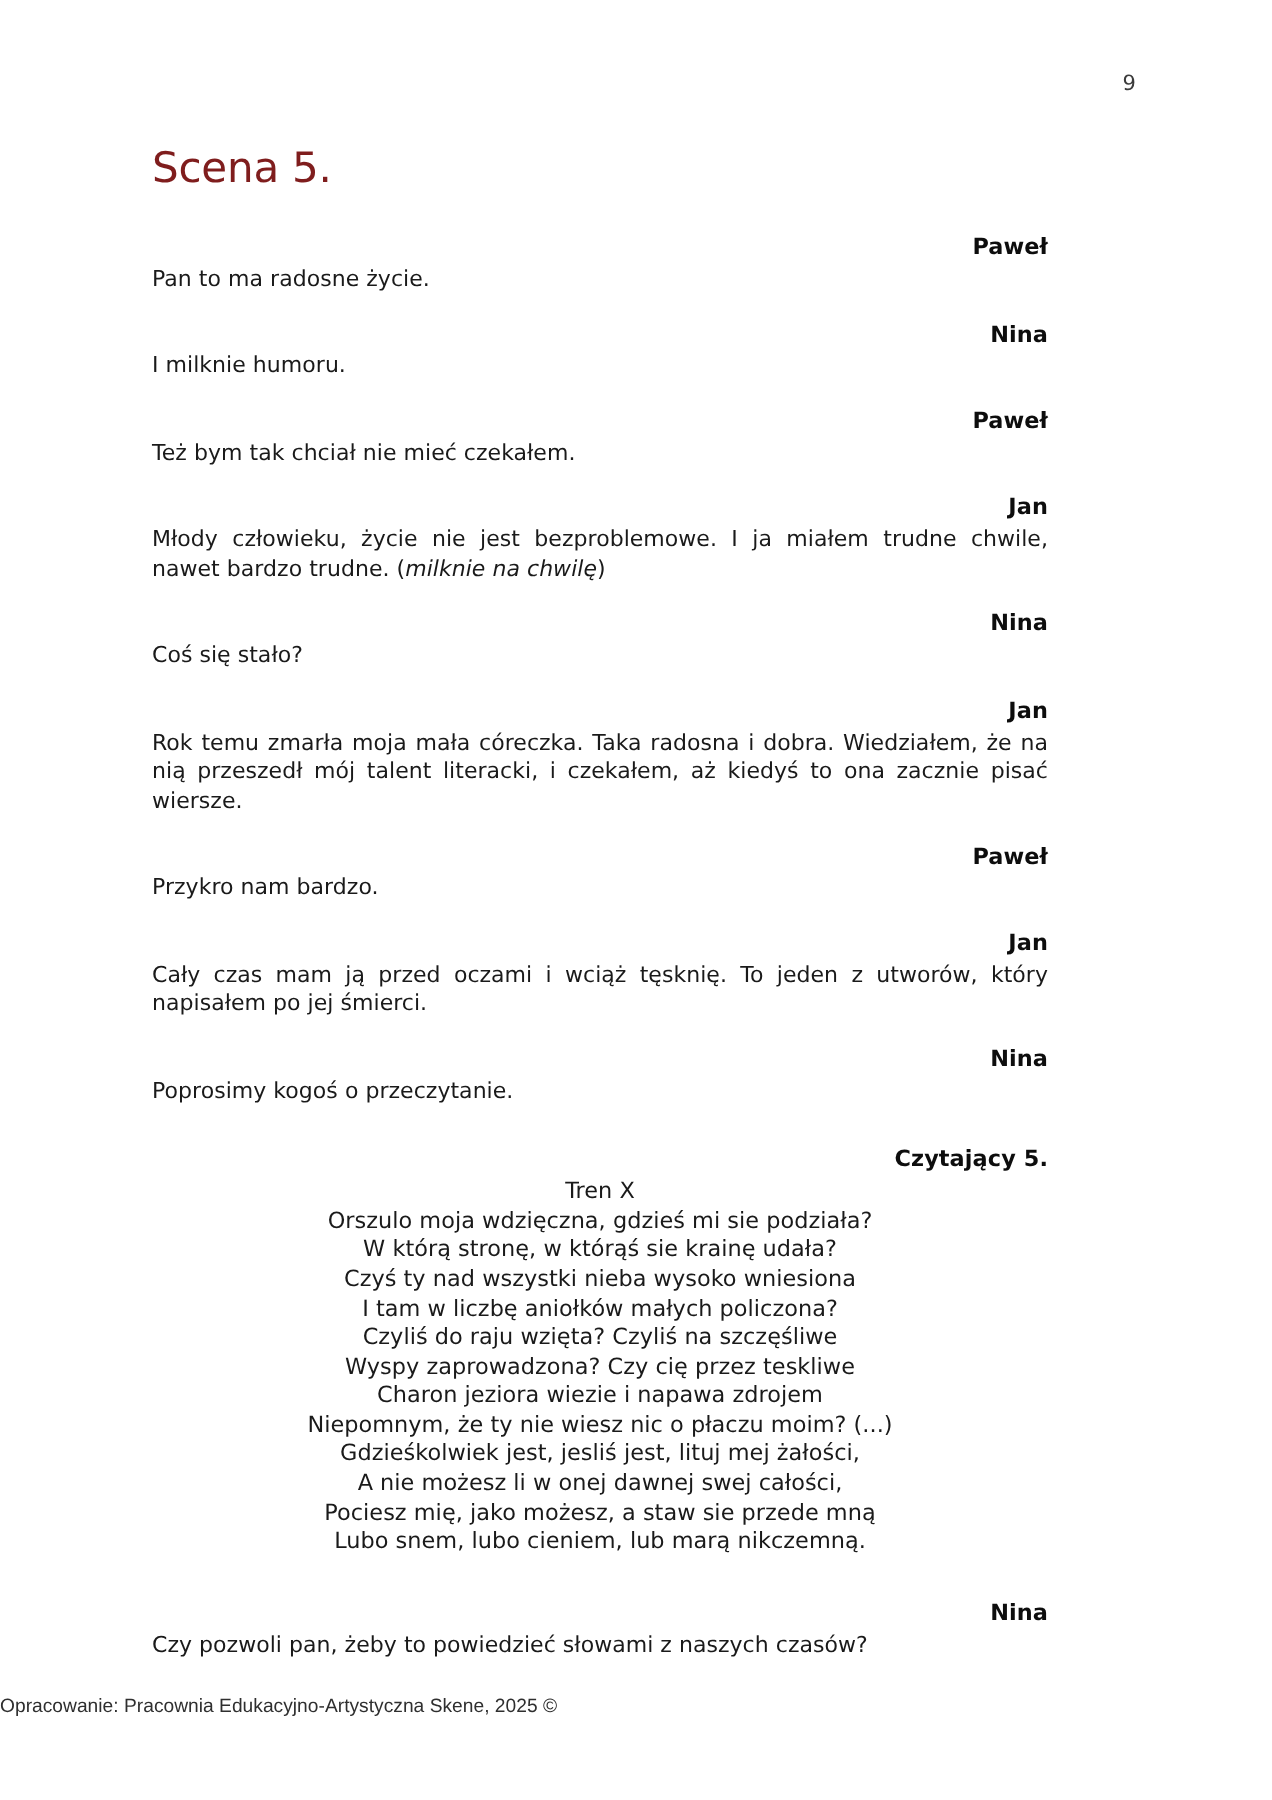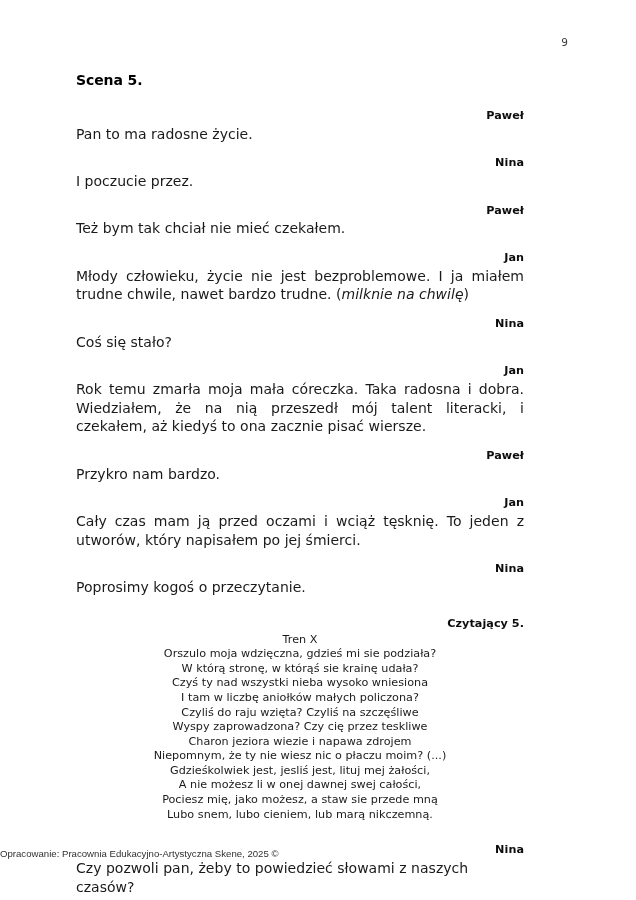--- a/index.html
+++ b/index.html
@@ -36,43 +36,43 @@
 
   
   .content {
     position: absolute;
     left: 76px;
     top: 72px;
     width: 448px;
   }
 
   .scene-title {
-    font-size: 14px;
-    font-weight: bold;
+    font-size: 21px;
+    font-weight: normal;
     letter-spacing: -0.1px;
-    color: #000000;
+    color: #7f1d1d;
     margin: 0 0 20px 0;
     line-height: 1.2;
   }
 
   
   .block {
     margin-bottom: 13px;
   }
   .speaker {
     font-size: 11.2px;
     font-weight: bold;
     color: #0d0d0d;
     margin-left: 40px;
     line-height: 1.32;
     letter-spacing: 0.05px;
     text-align: right;
   }
   .line {
-    font-size: 14px;
+    font-size: 11px;
     line-height: 1.33;
     text-align: justify;
     text-justify: inter-word;
     color: #1a1a1a;
     letter-spacing: 0.02px;
     margin-top: 1px;
   }
   .line.nojustify {
     text-align: left;
   }
@@ -123,21 +123,21 @@
 
     <h1 class="scene-title">Scena 5.</h1>
 
     <div class="block">
       <div class="speaker">Paweł</div>
       <div class="line nojustify">Pan to ma radosne życie.</div>
     </div>
 
     <div class="block">
       <div class="speaker">Nina</div>
-      <div class="line nojustify">I poczucie przez.</div>
+      <div class="line nojustify">I milknie humoru.</div>
     </div>
 
     <div class="block">
       <div class="speaker">Paweł</div>
       <div class="line nojustify">Też bym tak chciał nie mieć czekałem.</div>
     </div>
 
     <div class="block">
       <div class="speaker">Jan</div>
       <div class="line"><span>Młody człowieku, życie nie jest bezproblemowe. I ja miałem trudne chwile, nawet bardzo trudne. (</span><i>milknie na chwilę</i><span>)</span></div>

